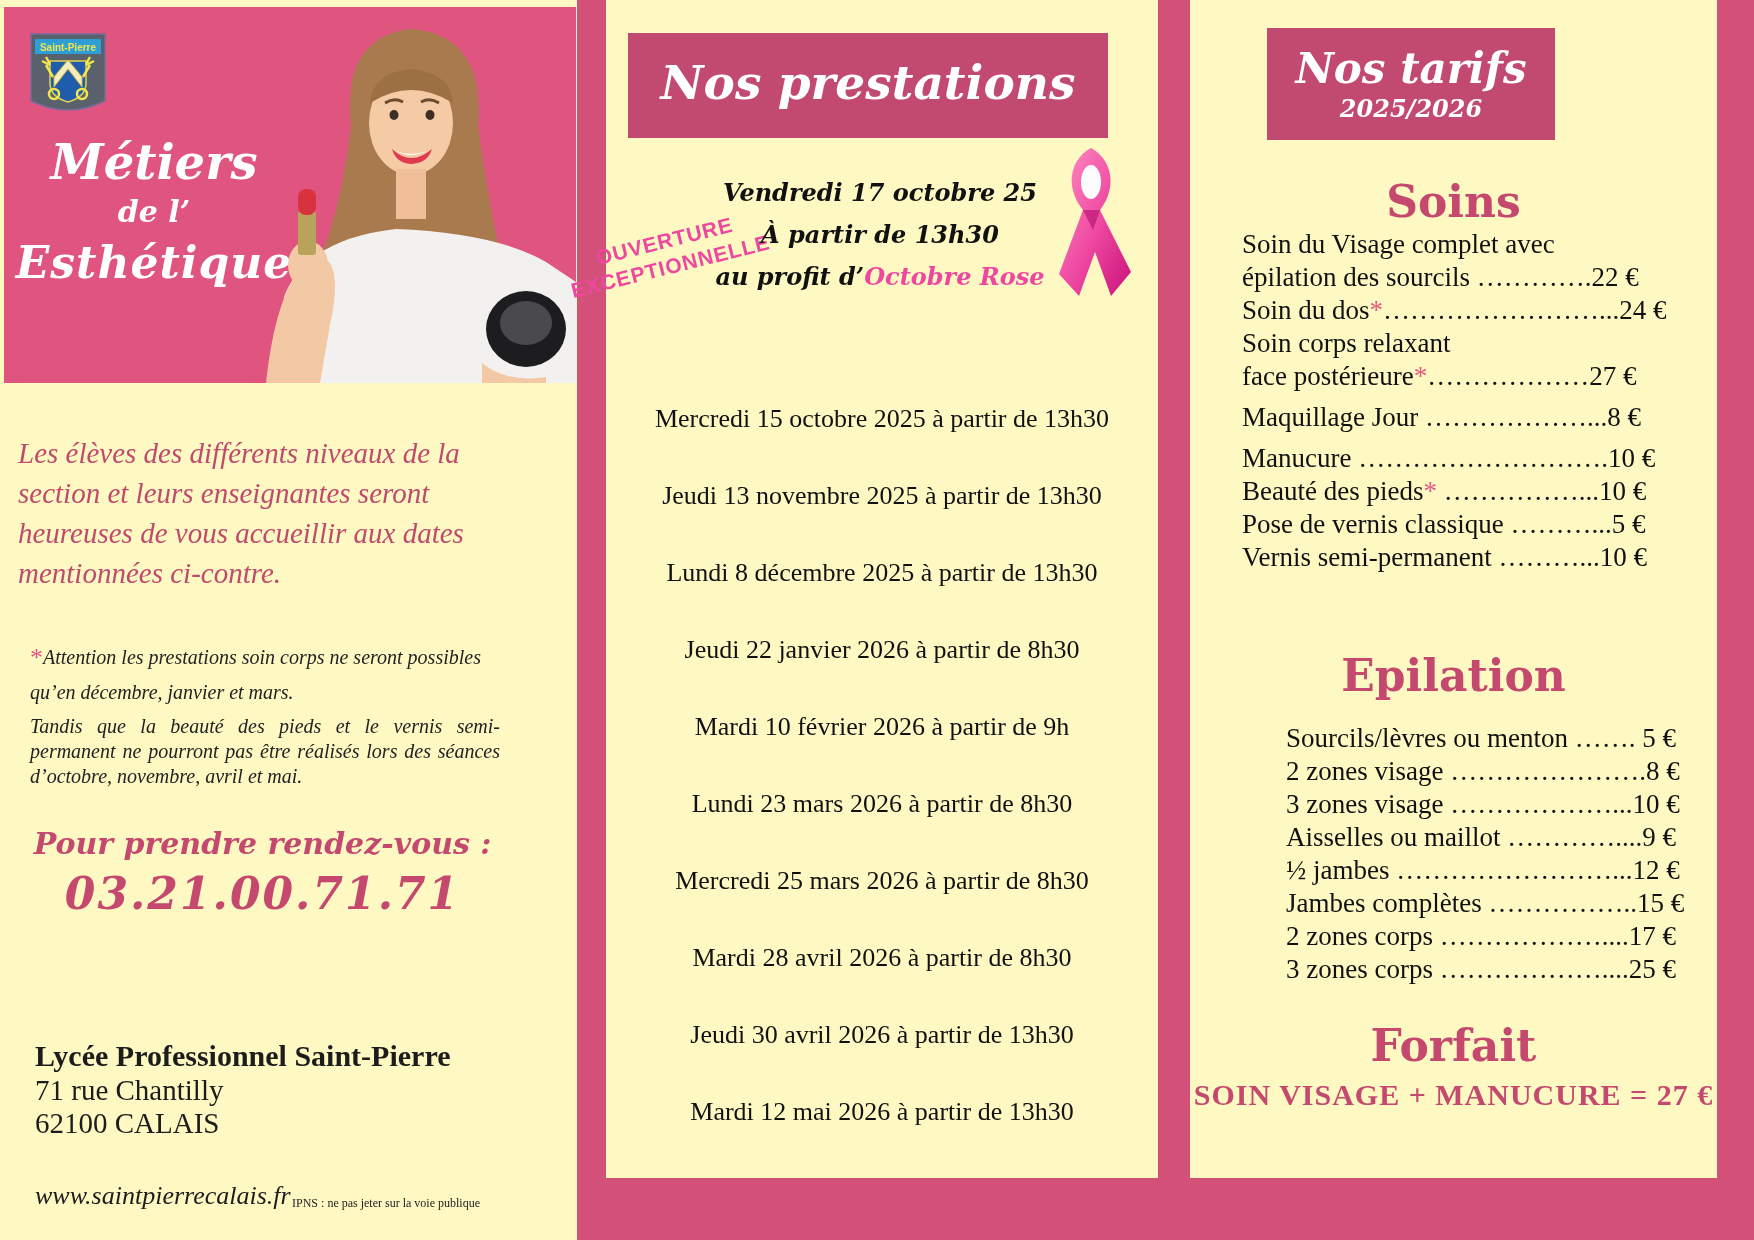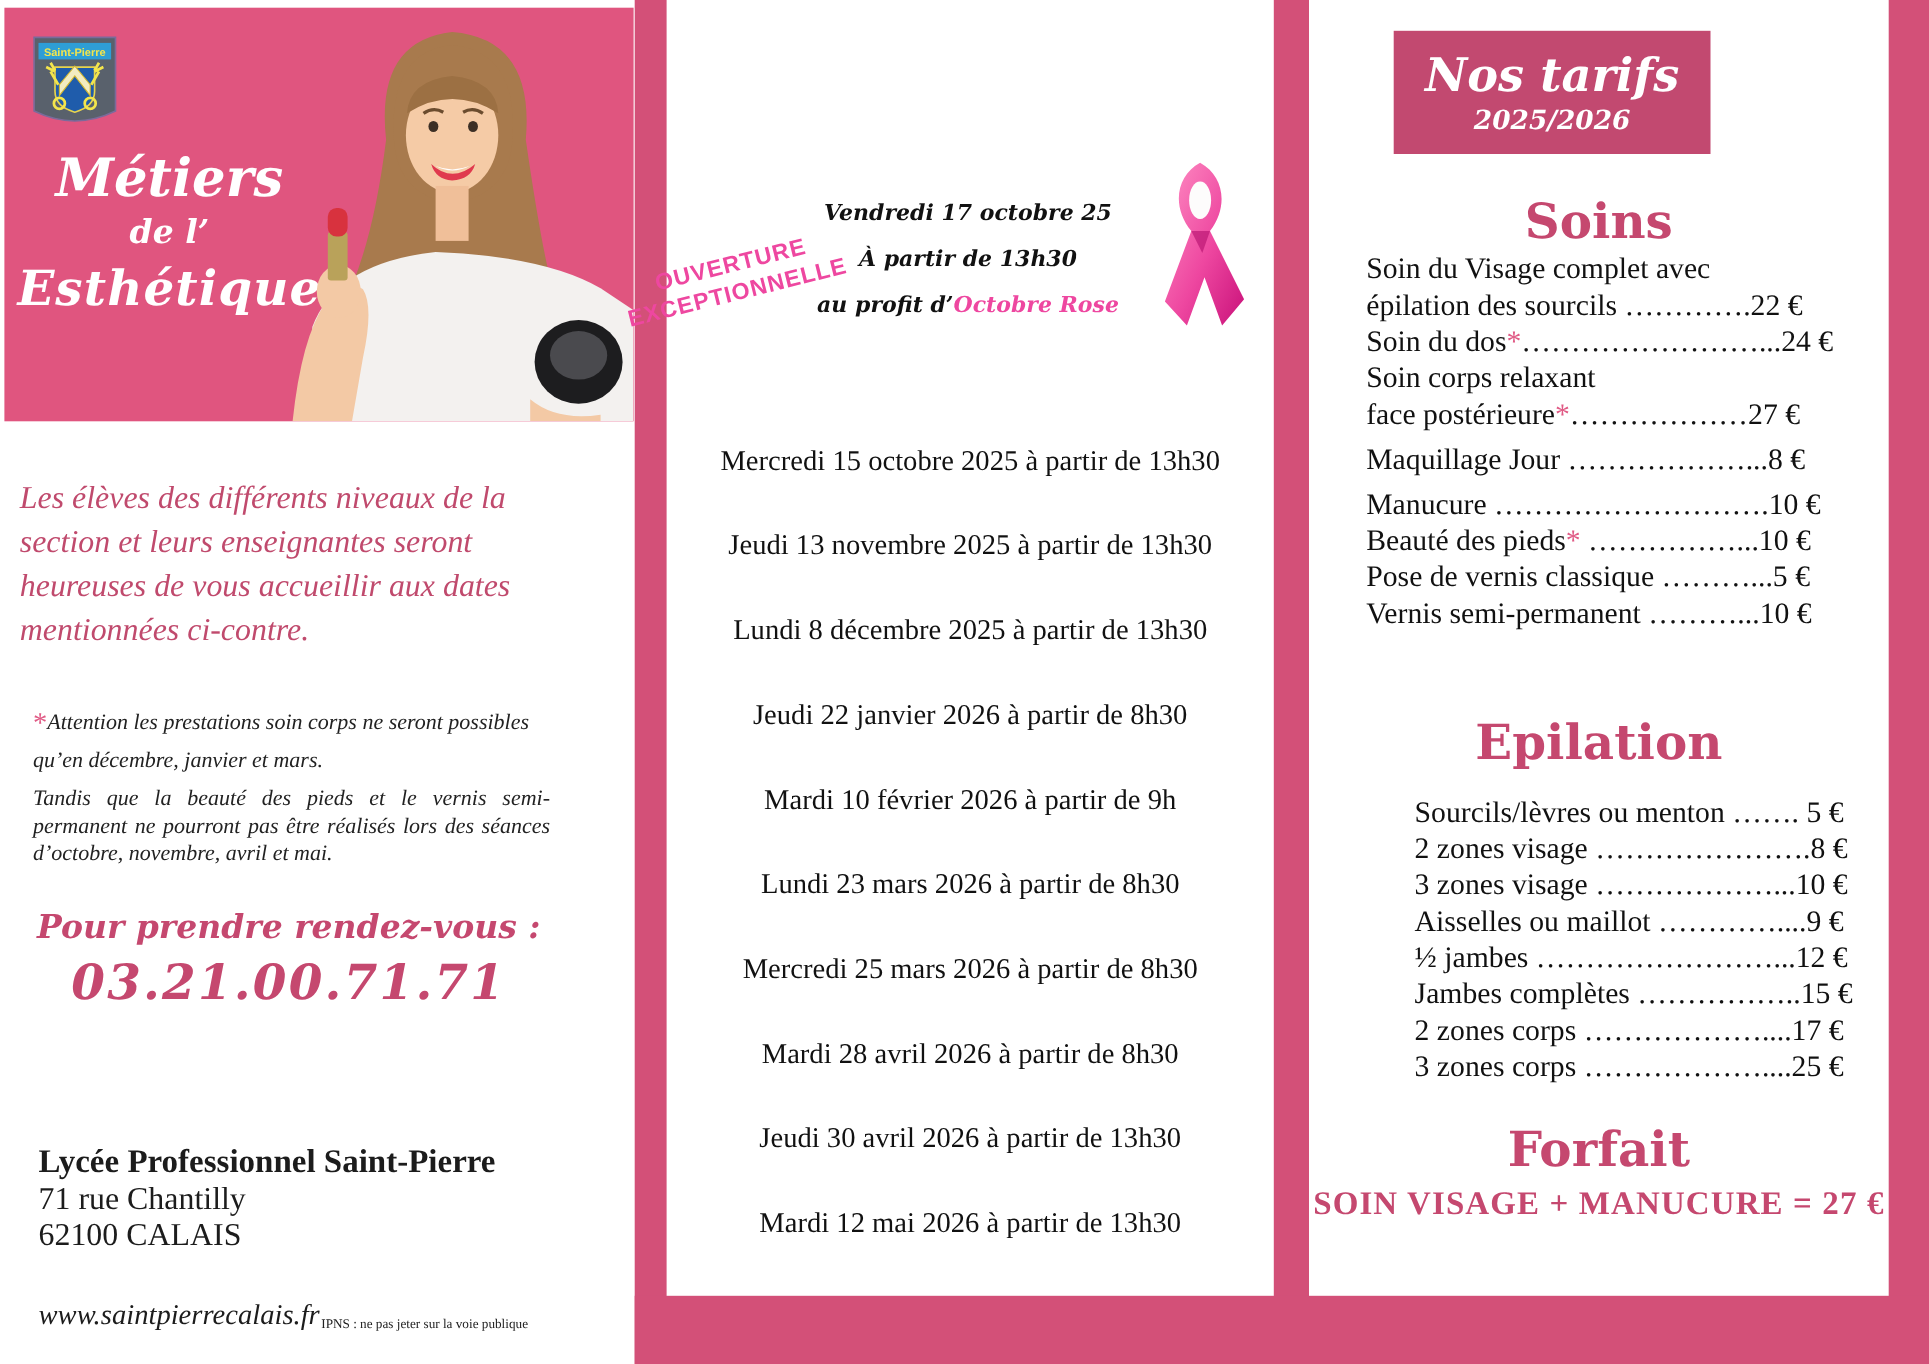--- a/index.html
+++ b/index.html
@@ -7,21 +7,21 @@
     --banner-pink:#c24970;
     --strip-pink:#d35078;
     --bright-pink:#ee47a0;
     --text-pink:#c04a6d;
     --script-pink:#c5486f;
     --star-pink:#e05a85;
     --ink:#1c1c1c;
   }
   html,body{margin:0;padding:0;background:#888;}
   .page{
-    position:relative;width:1754px;height:1240px;background:#ffffff;
+    position:relative;width:1754px;height:1240px;background:#fef9c3;
     overflow:hidden;font-family:"Liberation Serif",serif;color:var(--ink);
     margin:0 auto;
   }
   
   .strip{position:absolute;top:0;height:1240px;background:var(--strip-pink);}
   .strip1{left:577px;width:29px;}
   .strip2{left:1158px;width:32px;}
   .strip3{left:1717px;width:37px;}
   .bottombar{position:absolute;left:577px;top:1178px;width:1177px;height:62px;background:var(--strip-pink);}
 
@@ -52,21 +52,21 @@
 
   
   .prestations-banner{position:absolute;left:628px;top:33px;width:480px;height:105px;background:var(--banner-pink);
     color:#fff;text-align:center;line-height:100px;
     font-family:"DejaVu Serif",serif;font-style:italic;font-weight:bold;font-size:47px;}
   .overture{position:absolute;left:565px;top:228px;width:205px;transform:rotate(-14deg);
     color:var(--bright-pink);font-family:"Liberation Sans",sans-serif;font-weight:bold;
     font-size:21px;line-height:26px;text-align:center;letter-spacing:1px;}
   .event{position:absolute;left:680px;top:172px;width:400px;text-align:center;
     font-family:"DejaVu Serif",serif;font-style:italic;font-weight:bold;
-    font-size:20px;line-height:42px;color:#111;}
+    font-size:24px;line-height:42px;color:#111;}
   .event .hl{color:var(--bright-pink);}
   .ribbon{position:absolute;left:1043px;top:142px;width:96px;height:166px;}
   .date-list{position:absolute;left:606px;top:380px;width:552px;}
   .date-line{height:77px;line-height:77px;text-align:center;font-size:26px;color:#111;white-space:nowrap;}
 
   
   .tarifs-banner{position:absolute;left:1267px;top:28px;width:288px;height:112px;background:var(--banner-pink);
     color:#fff;text-align:center;display:flex;flex-direction:column;justify-content:center;
     font-family:"DejaVu Serif",serif;font-style:italic;font-weight:bold;}
   .tarifs-banner .t1{font-size:42px;line-height:50px;}
@@ -153,20 +153,21 @@
 
   <div class="school">
     <div class="name">Lycée Professionnel Saint-Pierre</div>
     <div class="addr">71 rue Chantilly</div>
     <div class="addr">62100 CALAIS</div>
     <div class="web">www.saintpierrecalais.fr</div>
   </div>
 
   <div class="ipns">IPNS : ne pas jeter sur la voie publique</div>
 
+  <div class="prestations-banner">Nos prestations</div>
 
   <div class="overture">
     <div>OUVERTURE</div>
     <div>EXCEPTIONNELLE</div>
   </div>
 
   <div class="event">
     <div>Vendredi 17 octobre 25</div>
     <div>À partir de 13h30</div>
     <div><span>au profit d’</span><span class="hl">Octobre Rose</span></div>

